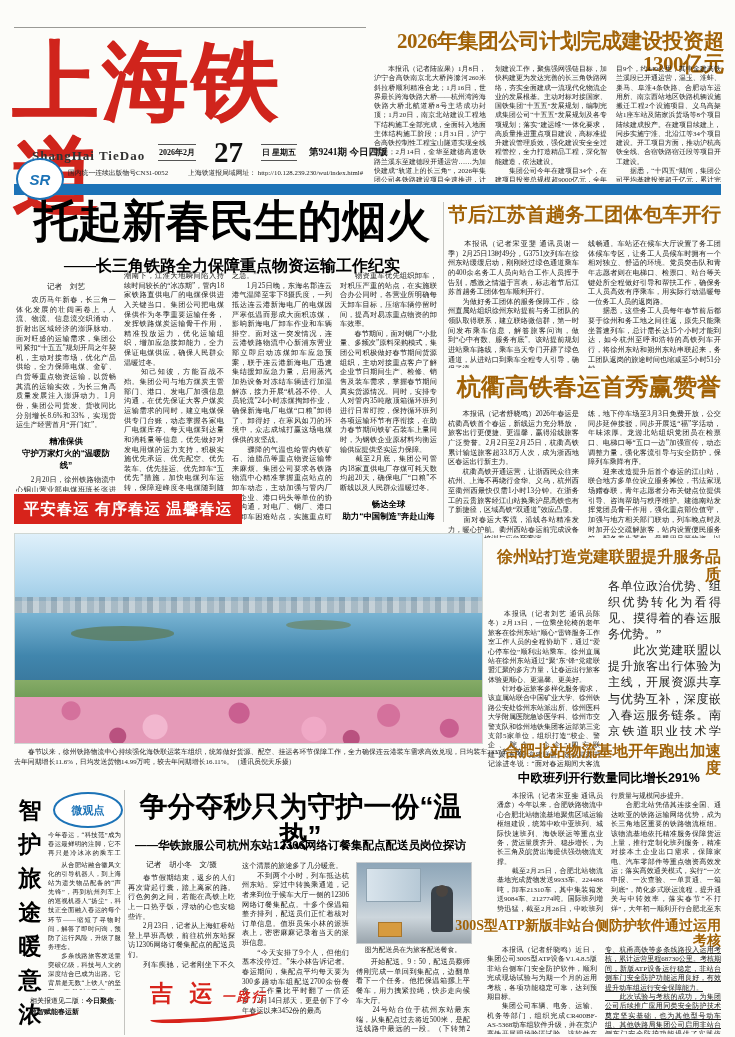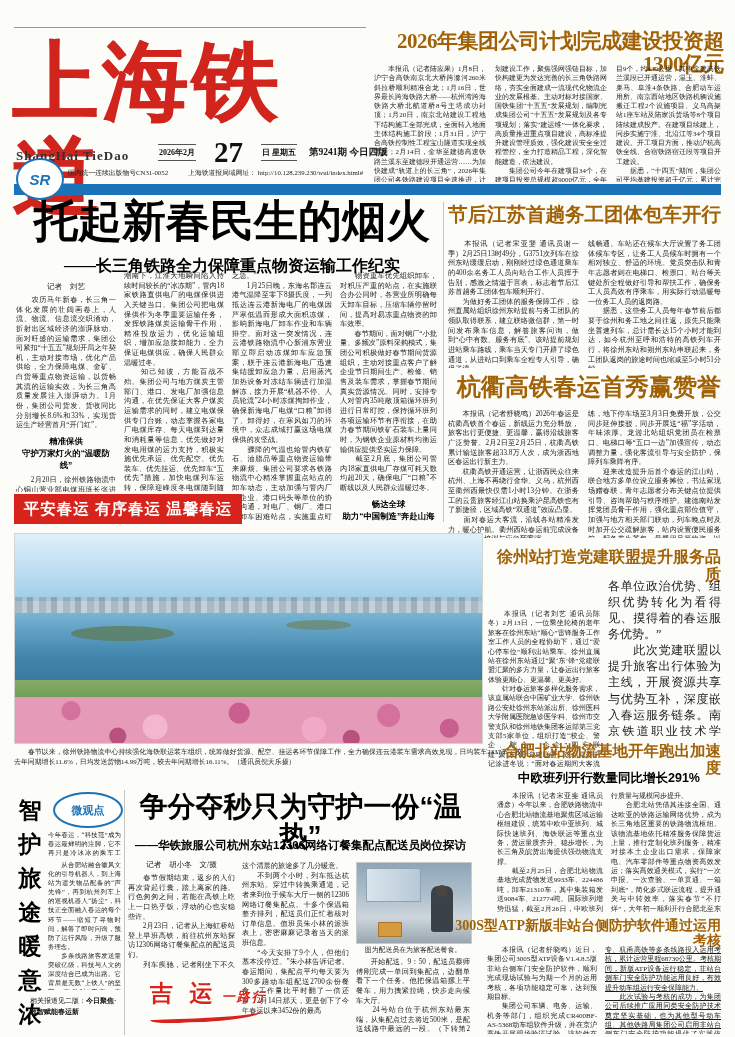--- a/index.html
+++ b/index.html
@@ -62,21 +62,21 @@
   .blue-bar{background:#1c73b7;}
 </style>
 </head>
 <body>
 
 <div class="page">
 
   <div class="abs rule-h" style="left:14px;top:27px;width:352px;"></div>
   <div class="abs masthead-title" style="left:12px;top:34px;width:350px;height:112px;">上海铁道</div>
 
-  <div class="abs" style="left:16px;top:148px;font-size:13px;font-weight:bold;letter-spacing:1px;color:#333;">ShangHai  TieDao</div>
+  <div class="abs" style="left:32px;top:148px;font-size:13px;font-weight:bold;letter-spacing:1px;color:#333;">ShangHai  TieDao</div>
   <div class="abs date-row" style="left:158px;top:138px;">
     <span class="date-small">2026年2月</span>
     <span class="big-day">27</span>
     <span class="date-small">日  星期五</span>
     <span class="issue">第9241期  今日四版</span>
   </div>
 
   <div class="abs pub-row" style="left:68px;top:168px;width:370px;">
     <span>国内统一连续出版物号CN31-0052</span>
     <span>上海铁道报局域网址： http://10.128.239.230/wui/index.html#</span>

